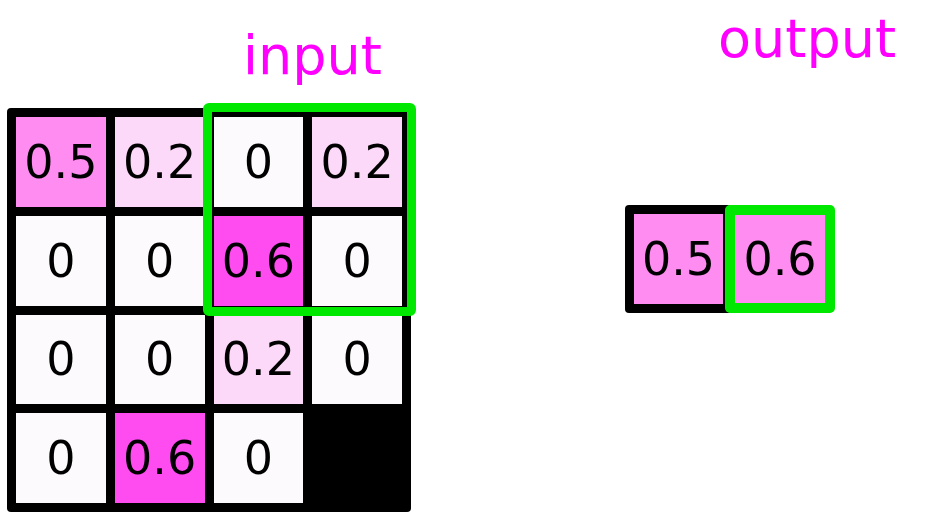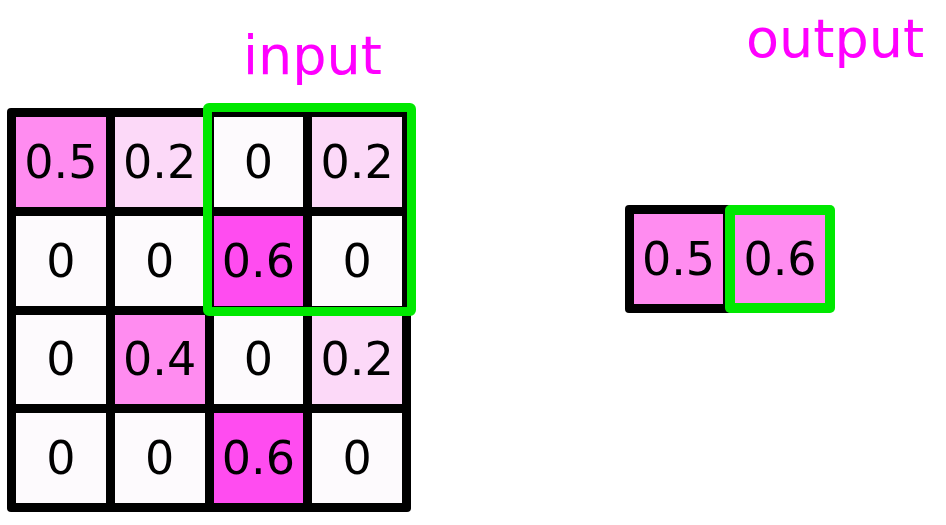--- a/index.html
+++ b/index.html
@@ -19,21 +19,21 @@
   .title {
     position: absolute;
     color: #ff00ff;
     font-size: 54px;
     font-weight: 400;
     line-height: 1;
     white-space: nowrap;
     font-family: "DejaVu Sans", "Liberation Sans", sans-serif;
   }
   #title-input  { left: 243px; top: 12px; }
-  #title-output { left: 718px; top: 12px; margin-left: 28px; }
+  #title-output { left: 718px; top: 12px; }
 
   
   #input-grid {
     position: absolute;
     left: 7px;
     top: 108px;
     width: 404px;
     height: 404px;
     background: #000000;
     border-radius: 4px;
@@ -128,21 +128,20 @@
   <div class="grid-inner">
     <div class="cell" style="background: rgb(255, 140, 240);">0.5</div>
     <div class="cell" style="background: rgb(252, 217, 248);">0.2</div>
     <div class="cell" style="background: rgb(253, 250, 253);">0</div>
     <div class="cell" style="background: rgb(252, 217, 248);">0.2</div>
     <div class="cell" style="background: rgb(253, 250, 253);">0</div>
     <div class="cell" style="background: rgb(253, 250, 253);">0</div>
     <div class="cell" style="background: rgb(255, 76, 240);">0.6</div>
     <div class="cell" style="background: rgb(253, 250, 253);">0</div>
     <div class="cell" style="background: rgb(253, 250, 253);">0</div>
-    <div class="cell" style="background: rgb(255, 140, 240);">0.4</div>
     <div class="cell" style="background: rgb(253, 250, 253);">0</div>
     <div class="cell" style="background: rgb(252, 217, 248);">0.2</div>
     <div class="cell" style="background: rgb(253, 250, 253);">0</div>
     <div class="cell" style="background: rgb(253, 250, 253);">0</div>
     <div class="cell" style="background: rgb(255, 76, 240);">0.6</div>
     <div class="cell" style="background: rgb(253, 250, 253);">0</div>
   </div>
 </div>
 
 <div id="input-highlight" style="border-color: rgb(0, 232, 0);"></div>

